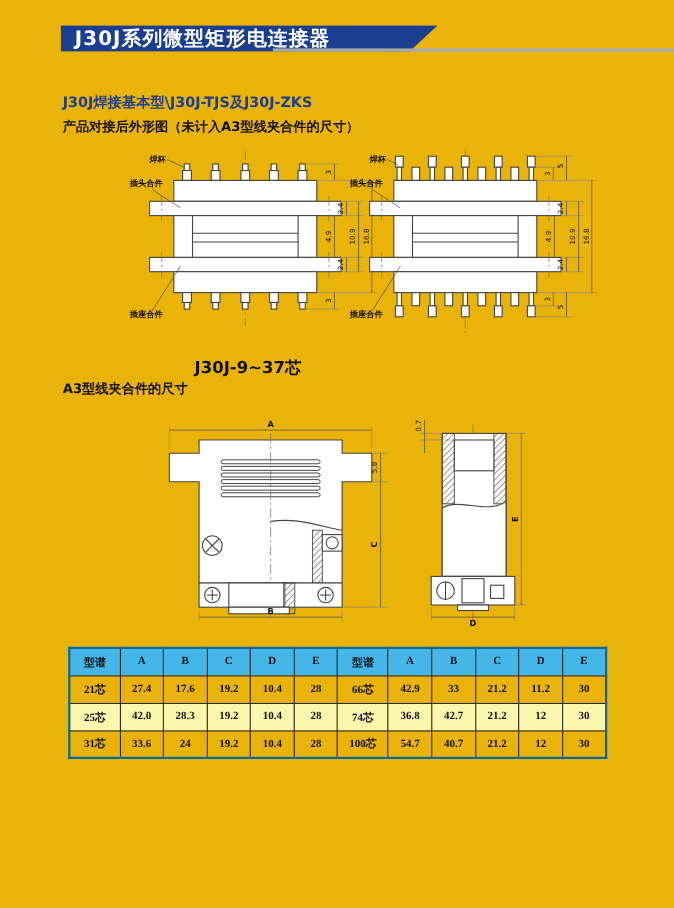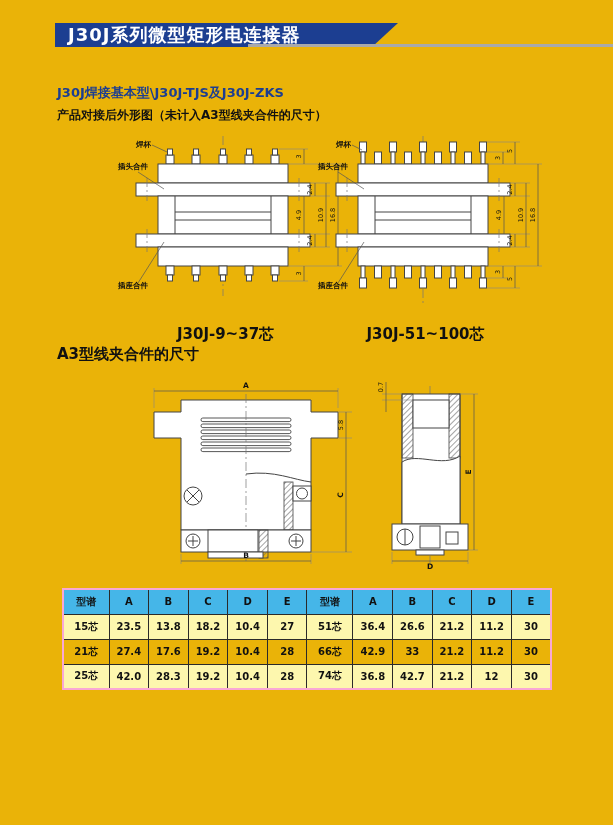--- a/index.html
+++ b/index.html
@@ -29,21 +29,21 @@
     position:absolute; left:57px; top:84px;
     color:var(--header-blue,#1c3e91); font-size:13px; font-weight:bold;
     white-space:nowrap;
   }
   .note-title {
     position:absolute; left:57px; top:107px;
     color:#111; font-size:12px; font-weight:bold; white-space:nowrap;
   }
   .a3-title {
     position:absolute; left:57px; top:345px;
-    color:#111; font-size:15px; font-weight:bold; white-space:nowrap;
+    color:#111; font-size:12px; font-weight:bold; white-space:nowrap;
   }
   
   svg { position:absolute; overflow:visible; }
   .svg1 { left:118px; top:136px; }
   .svg2 { left:318px; top:136px; }
   .svg3 { left:146px; top:378px; }
   .svg4 { left:372px; top:372px; }
   .ln   { stroke:#444; fill:none; stroke-width:1; }
   .lnf  { stroke:#444; fill:#fff; stroke-width:1; }
   .cl   { stroke:#777; stroke-width:0.7; stroke-dasharray:9 3 2 3; fill:none; }
@@ -60,21 +60,21 @@
   .cap1 { left:118px; } .cap2 { left:318px; }
   
   .dim-table {
     position:absolute; left:62px; top:588px; border-collapse:collapse;
     table-layout:fixed; width:490px;
   }
   .dim-table th, .dim-table td {
     border:1px solid #2a2a2a; height:25px; text-align:center;
     font-size:10px; font-weight:bold; color:#111; padding:0;
   }
-  .dim-table { border:2px solid #f9a8d4; }
+  .dim-table { border:2px solid #0369a1;font-family:Liberation Serif, serif; }
   .dim-table th { background:var(--table-header-blue,#45b6e8); }
   .dim-table tr.alt td { background:var(--row-yellow,#fdf7ae); }
   .dim-table th.spec, .dim-table td.spec { width:46px; }
 </style>
 </head>
 <body>
 
 <div class="page">
 
   <div class="banner">
@@ -259,21 +259,20 @@
     </g>
     <g>
       <text class="lbl" x="18" y="11">焊杯</text>
       <line class="dim" x1="34" y1="9" x2="44" y2="14"></line>
       <text class="lbl" x="0" y="33">插头合件</text>
       <line class="dim" x1="20" y1="36" x2="46" y2="53"></line>
       <text class="lbl" x="0" y="152">插座合件</text>
       <line class="dim" x1="20" y1="147" x2="46" y2="106"></line>
     </g>
   </svg>
-  <div class="cap cap2">J30J-51~100芯</div>
 
   <div class="a3-title">A3型线夹合件的尺寸</div>
 
   <svg class="svg3" width="200" height="188" viewBox="0 0 200 188">
     <defs>
       <pattern id="h3" width="4" height="4" patternUnits="userSpaceOnUse" patternTransform="rotate(45)">
         <line x1="0" y1="0" x2="0" y2="4" stroke="#666" stroke-width="1.2"></line>
       </pattern>
     </defs>
 
@@ -386,34 +385,20 @@
           <th>E</th>
           <th class="spec">型谱</th>
           <th>A</th>
           <th>B</th>
           <th>C</th>
           <th>D</th>
           <th>E</th>
         </tr>
     </thead>
     <tbody>
-        <tr class="alt">
-          <td class="spec">15芯</td>
-          <td>23.5</td>
-          <td>13.8</td>
-          <td>18.2</td>
-          <td>10.4</td>
-          <td>27</td>
-          <td class="spec">51芯</td>
-          <td>36.4</td>
-          <td>26.6</td>
-          <td>21.2</td>
-          <td>11.2</td>
-          <td>30</td>
-        </tr>
         <tr>
           <td class="spec">21芯</td>
           <td>27.4</td>
           <td>17.6</td>
           <td>19.2</td>
           <td>10.4</td>
           <td>28</td>
           <td class="spec">66芯</td>
           <td>42.9</td>
           <td>33</td>
@@ -428,16 +413,30 @@
           <td>19.2</td>
           <td>10.4</td>
           <td>28</td>
           <td class="spec">74芯</td>
           <td>36.8</td>
           <td>42.7</td>
           <td>21.2</td>
           <td>12</td>
           <td>30</td>
         </tr>
+        <tr>
+          <td class="spec">31芯</td>
+          <td>33.6</td>
+          <td>24</td>
+          <td>19.2</td>
+          <td>10.4</td>
+          <td>28</td>
+          <td class="spec">100芯</td>
+          <td>54.7</td>
+          <td>40.7</td>
+          <td>21.2</td>
+          <td>12</td>
+          <td>30</td>
+        </tr>
       </tbody>
   </table>
 
 </div>
 
 </body></html>

